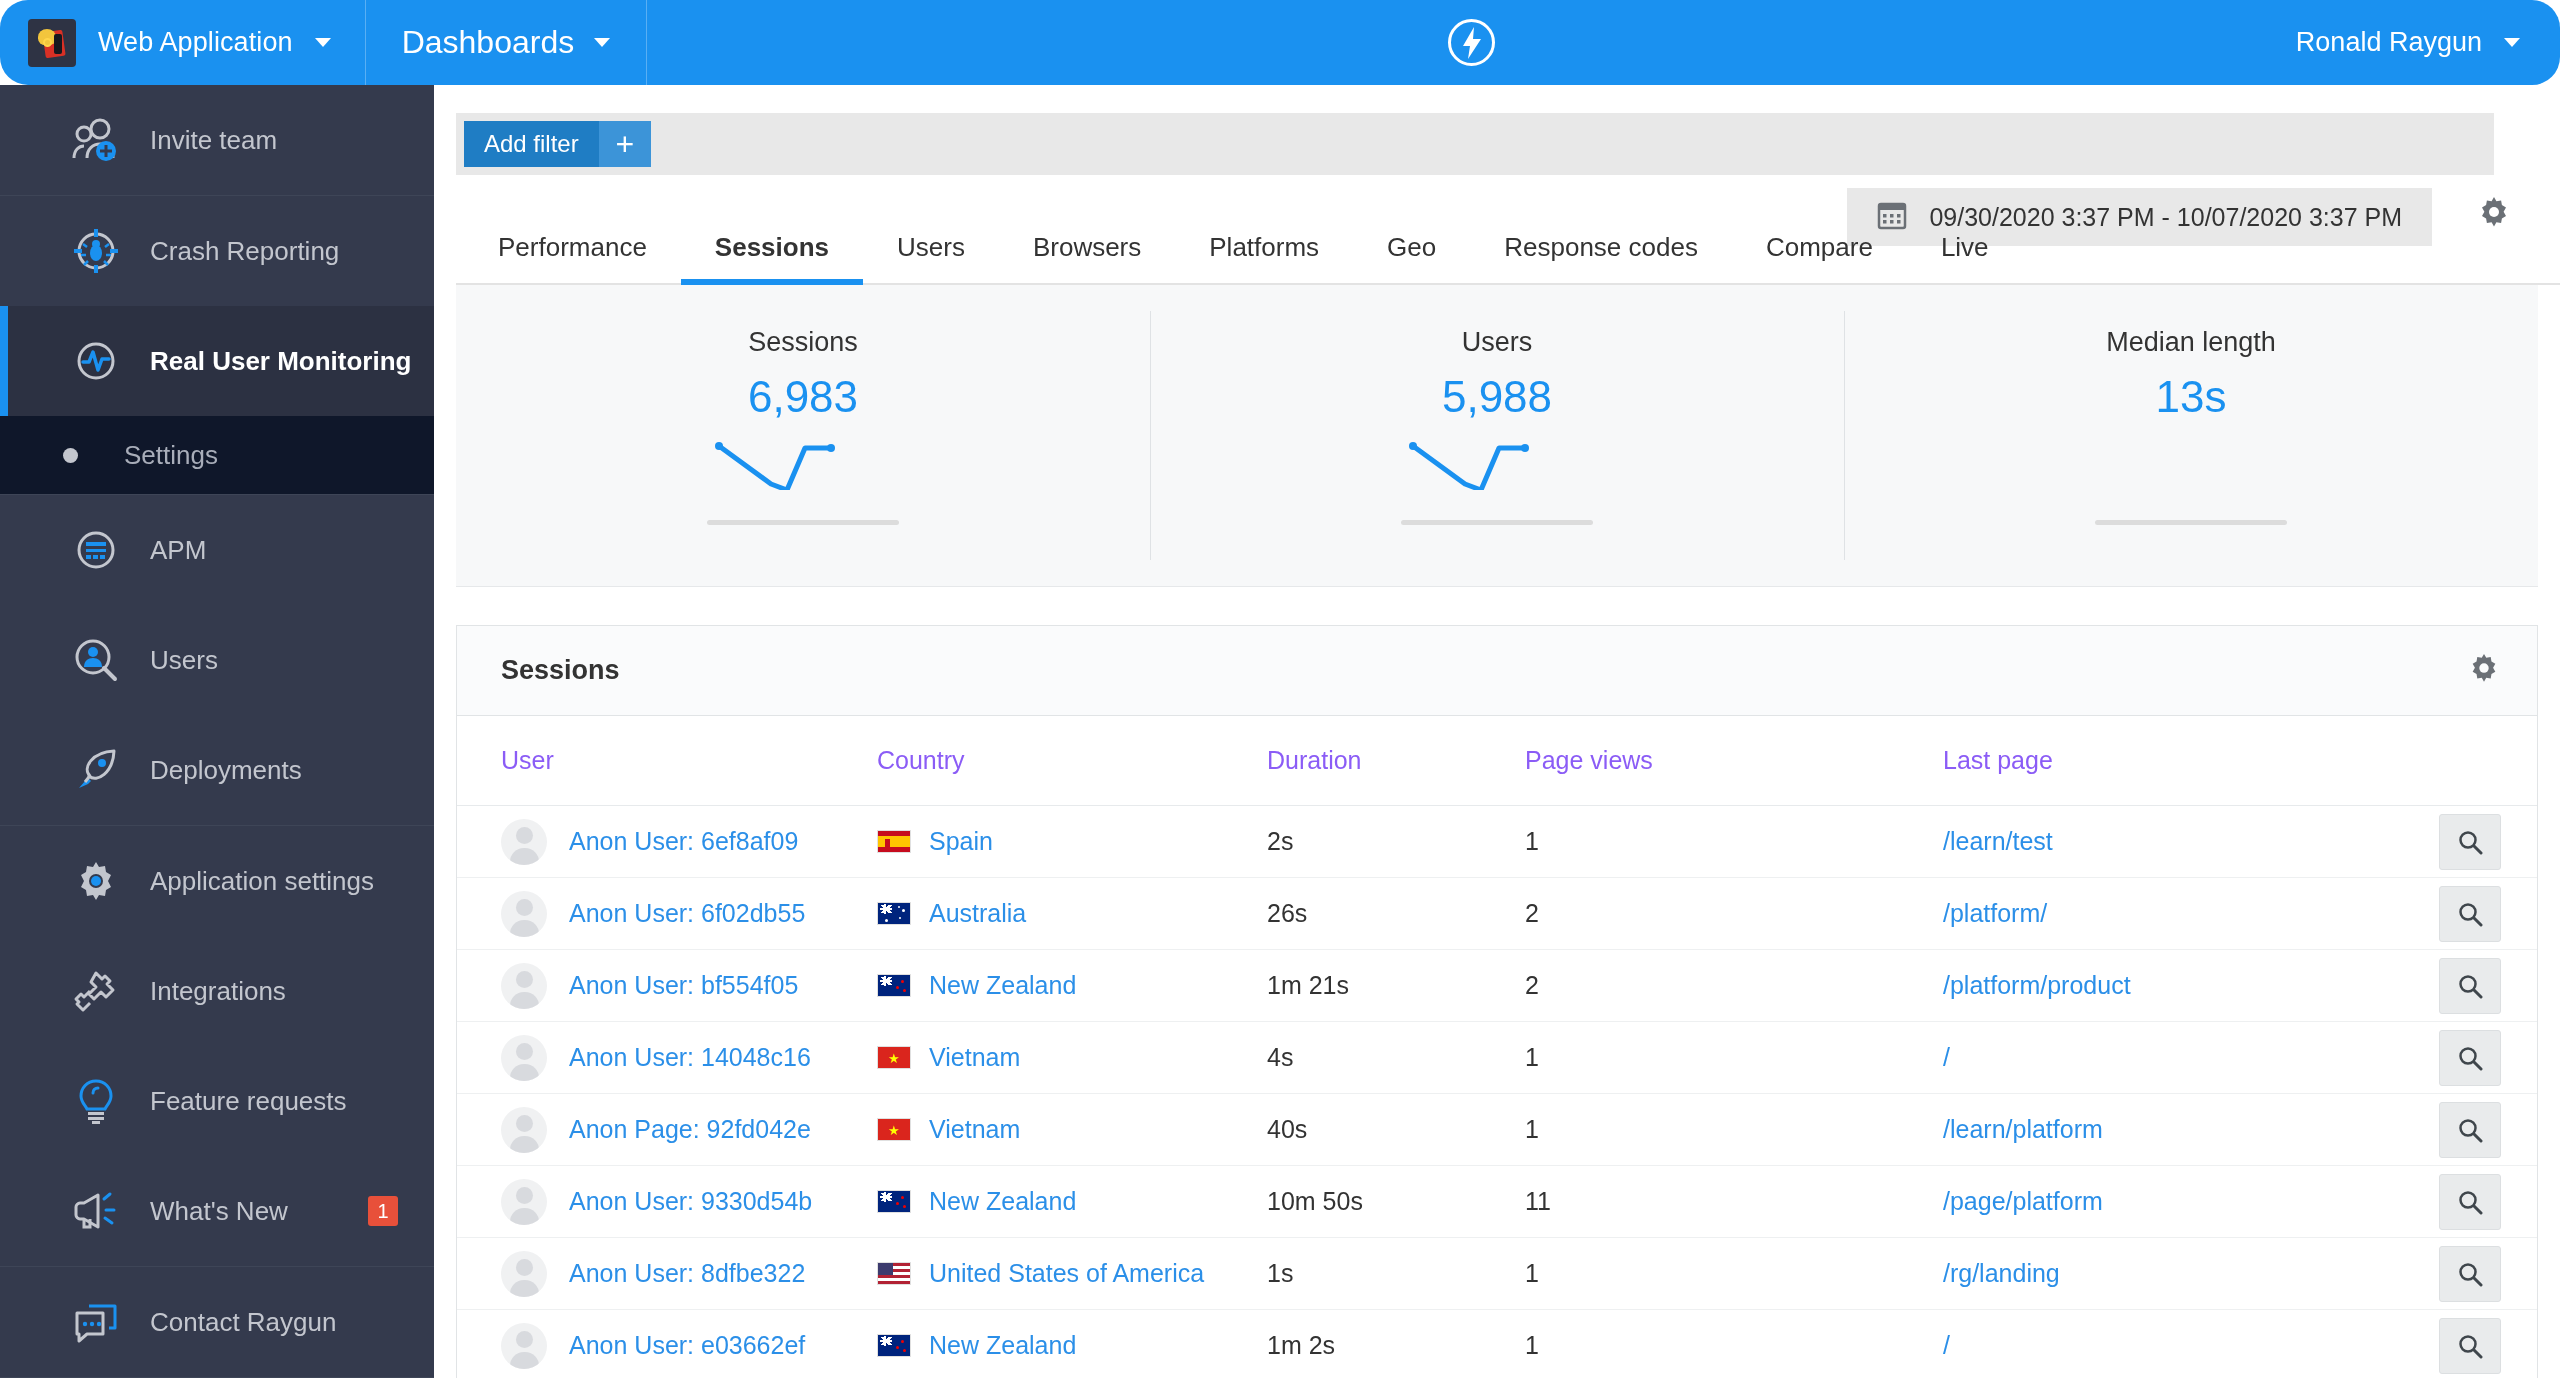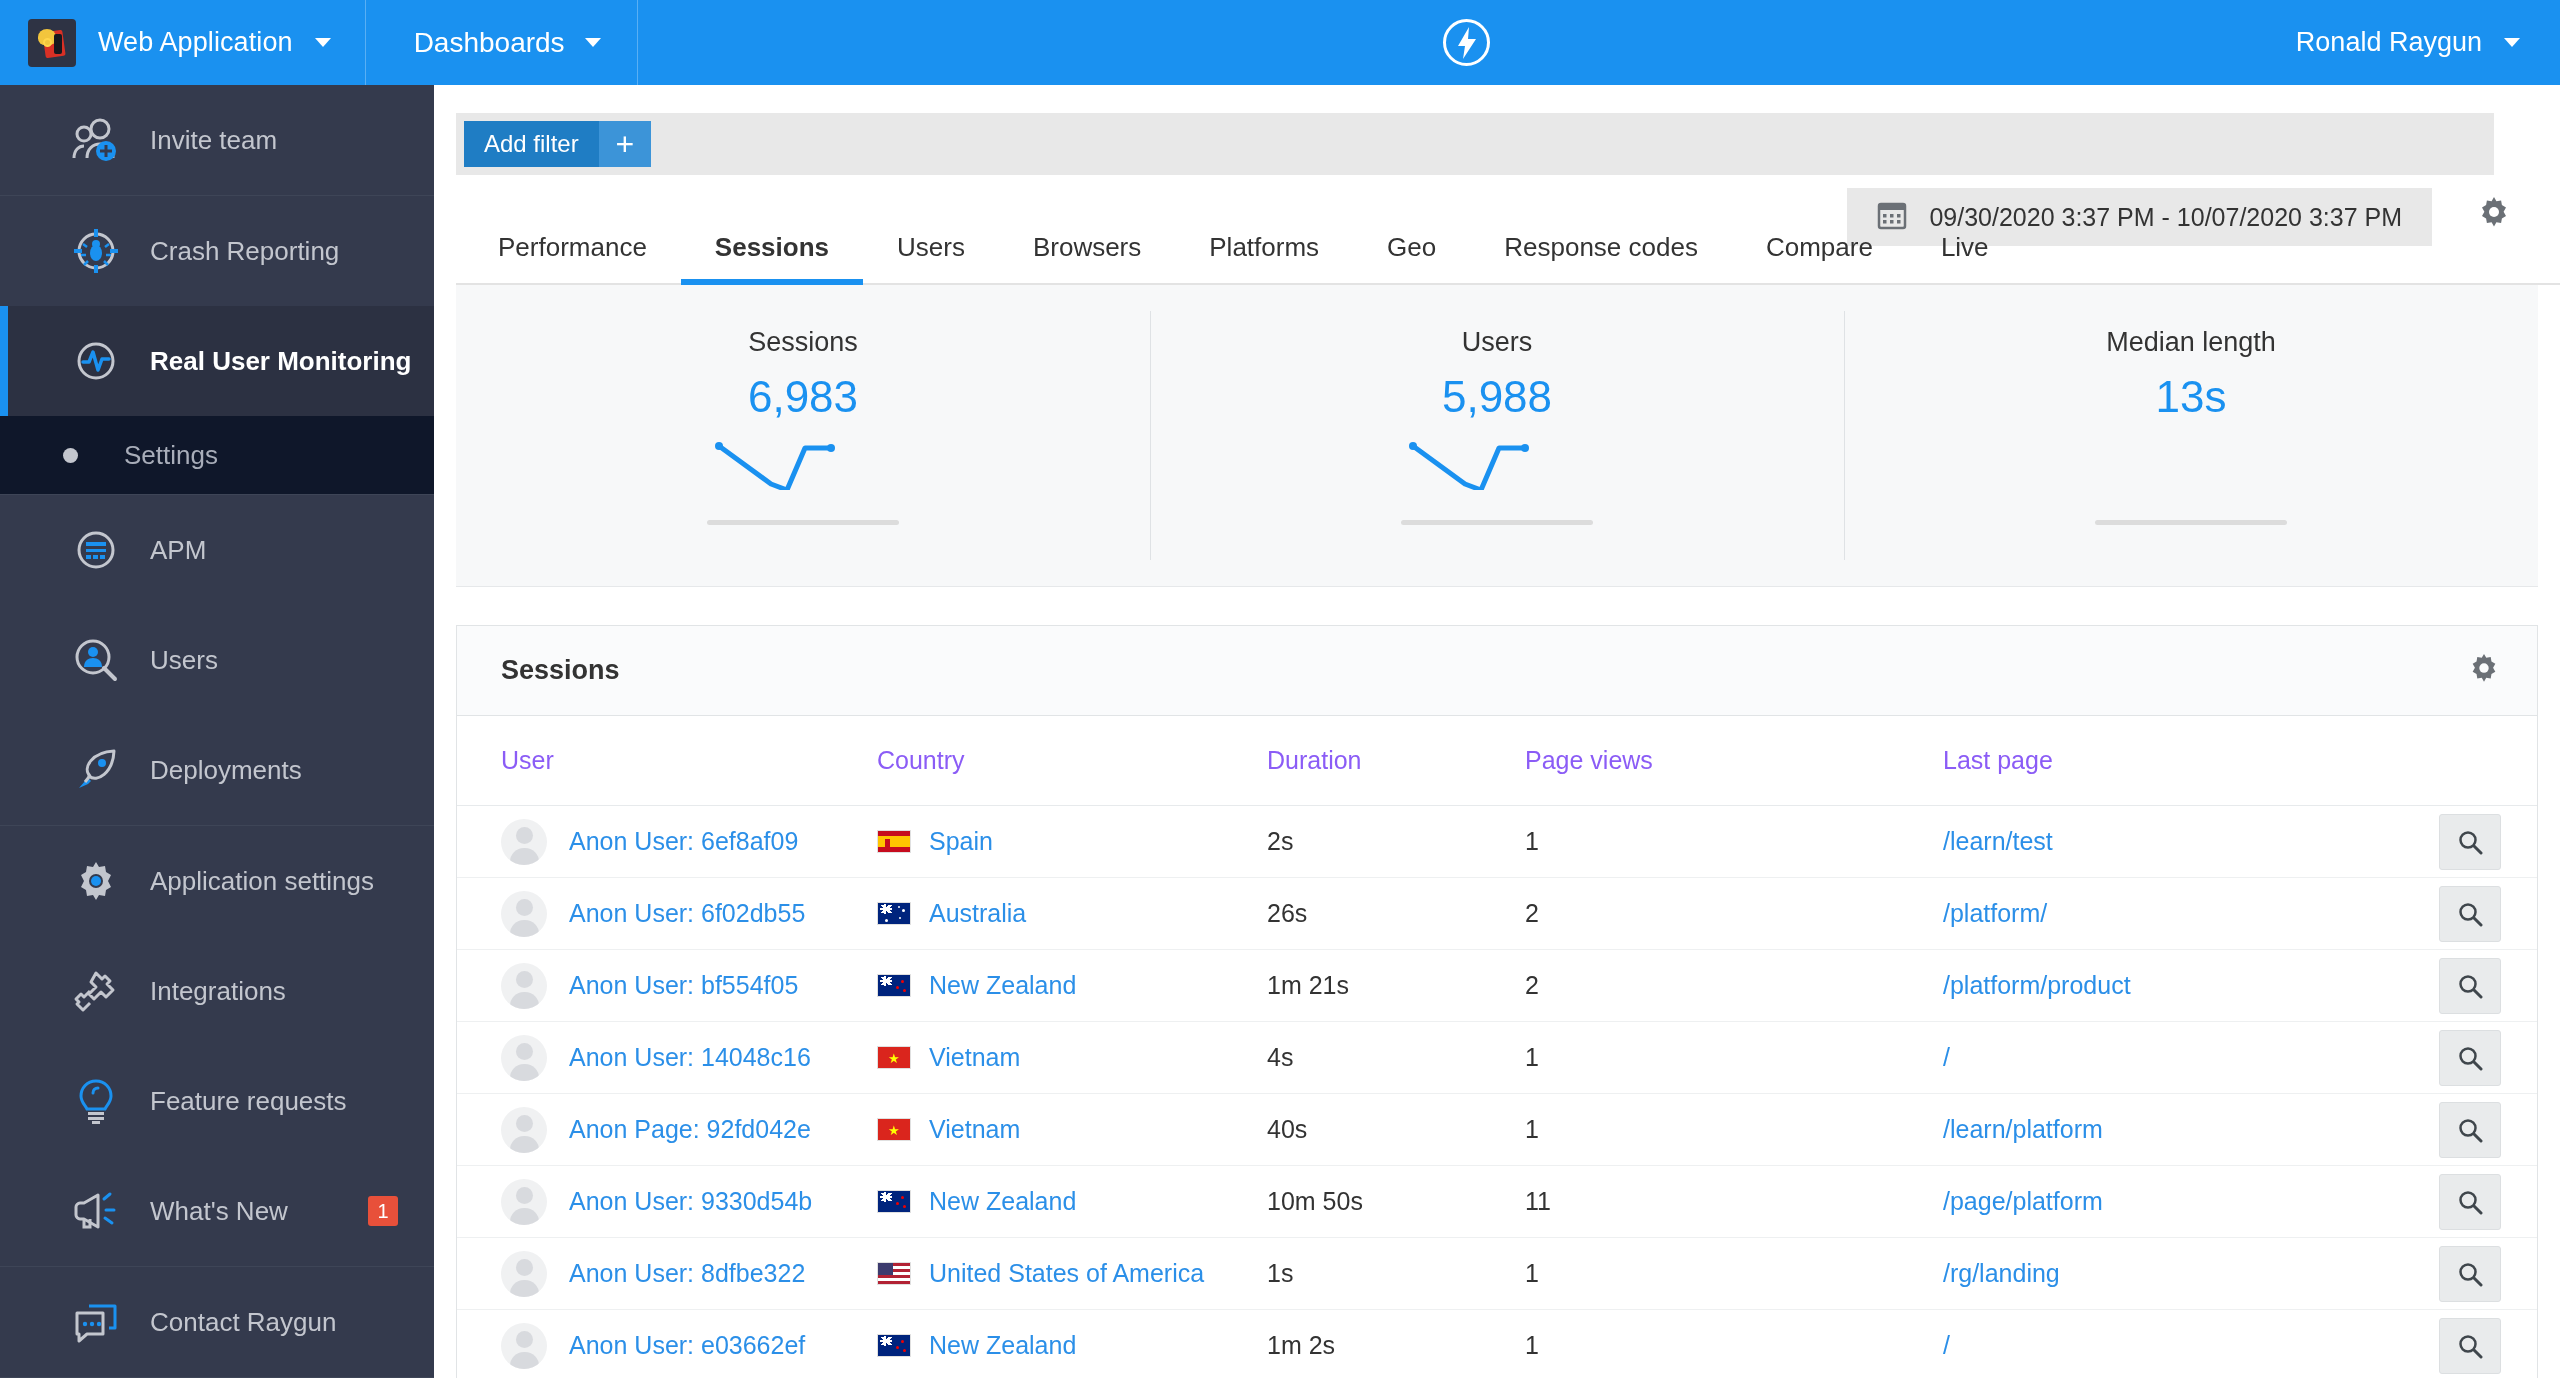--- a/index.html
+++ b/index.html
@@ -7,21 +7,21 @@
     width: 2560px; height: 1378px;
     font-family: "Liberation Sans", sans-serif;
     background: #ffffff;
     overflow: hidden;
   }
   body { position: relative; }
 
   
   .topbar {
     position: absolute; top: 0; left: 0; width: 2560px; height: 85px;
-    background: #1a91f0; display: flex; align-items: center; z-index: 20;
+    background: #1a91f0; display: flex; align-items: center; z-index: 20; border-radius: 28px;
   }
   .tb-app {
     display: flex; align-items: center; height: 85px;
     padding: 0 34px 0 28px; gap: 22px;
     border-right: 1px solid rgba(255,255,255,.28);
   }
   .applogo {
     width: 48px; height: 48px; border-radius: 4px; background: #2e3344;
     display: flex; align-items: center; justify-content: center;
     position: relative; overflow: hidden; flex: none;
@@ -33,21 +33,21 @@
   .applogo .lg-dark { position:absolute; width:8px; height:20px; background:#17181f;
     left:26px; top:15px; border-radius:2px; }
   .applogo .lg-eye { position:absolute; width:9px; height:9px; border:2px solid #ffd54a;
     border-radius:50%; left:15px; top:19px; }
   .tb-app-name { color:#fff; font-size: 27px; letter-spacing:.1px; white-space:nowrap; }
   .caret { width:0; height:0; border-left:8px solid transparent; border-right:8px solid transparent;
     border-top:9px solid #ffffff; display:inline-block; }
 
   .tb-dash { display:flex; align-items:center; height:85px; padding: 0 36px; gap: 20px;
     border-right:1px solid rgba(255,255,255,.28); }
-  .tb-dash-name { color:#fff; font-size:28px; white-space:nowrap;margin-left:12px; }
+  .tb-dash-name { color:#fff; font-size:32px; white-space:nowrap; }
 
   .tb-center { flex: 1; display:flex; align-items:center; justify-content:center; }
   .bolt-circle { width:47px; height:47px; border:3px solid #fff; border-radius:50%;
     display:flex; align-items:center; justify-content:center; }
 
   .tb-user { display:flex; align-items:center; gap:22px; padding-right: 40px; }
   .tb-user-name { color:#fff; font-size:27px; white-space:nowrap; }
 
   
   .sidebar {

